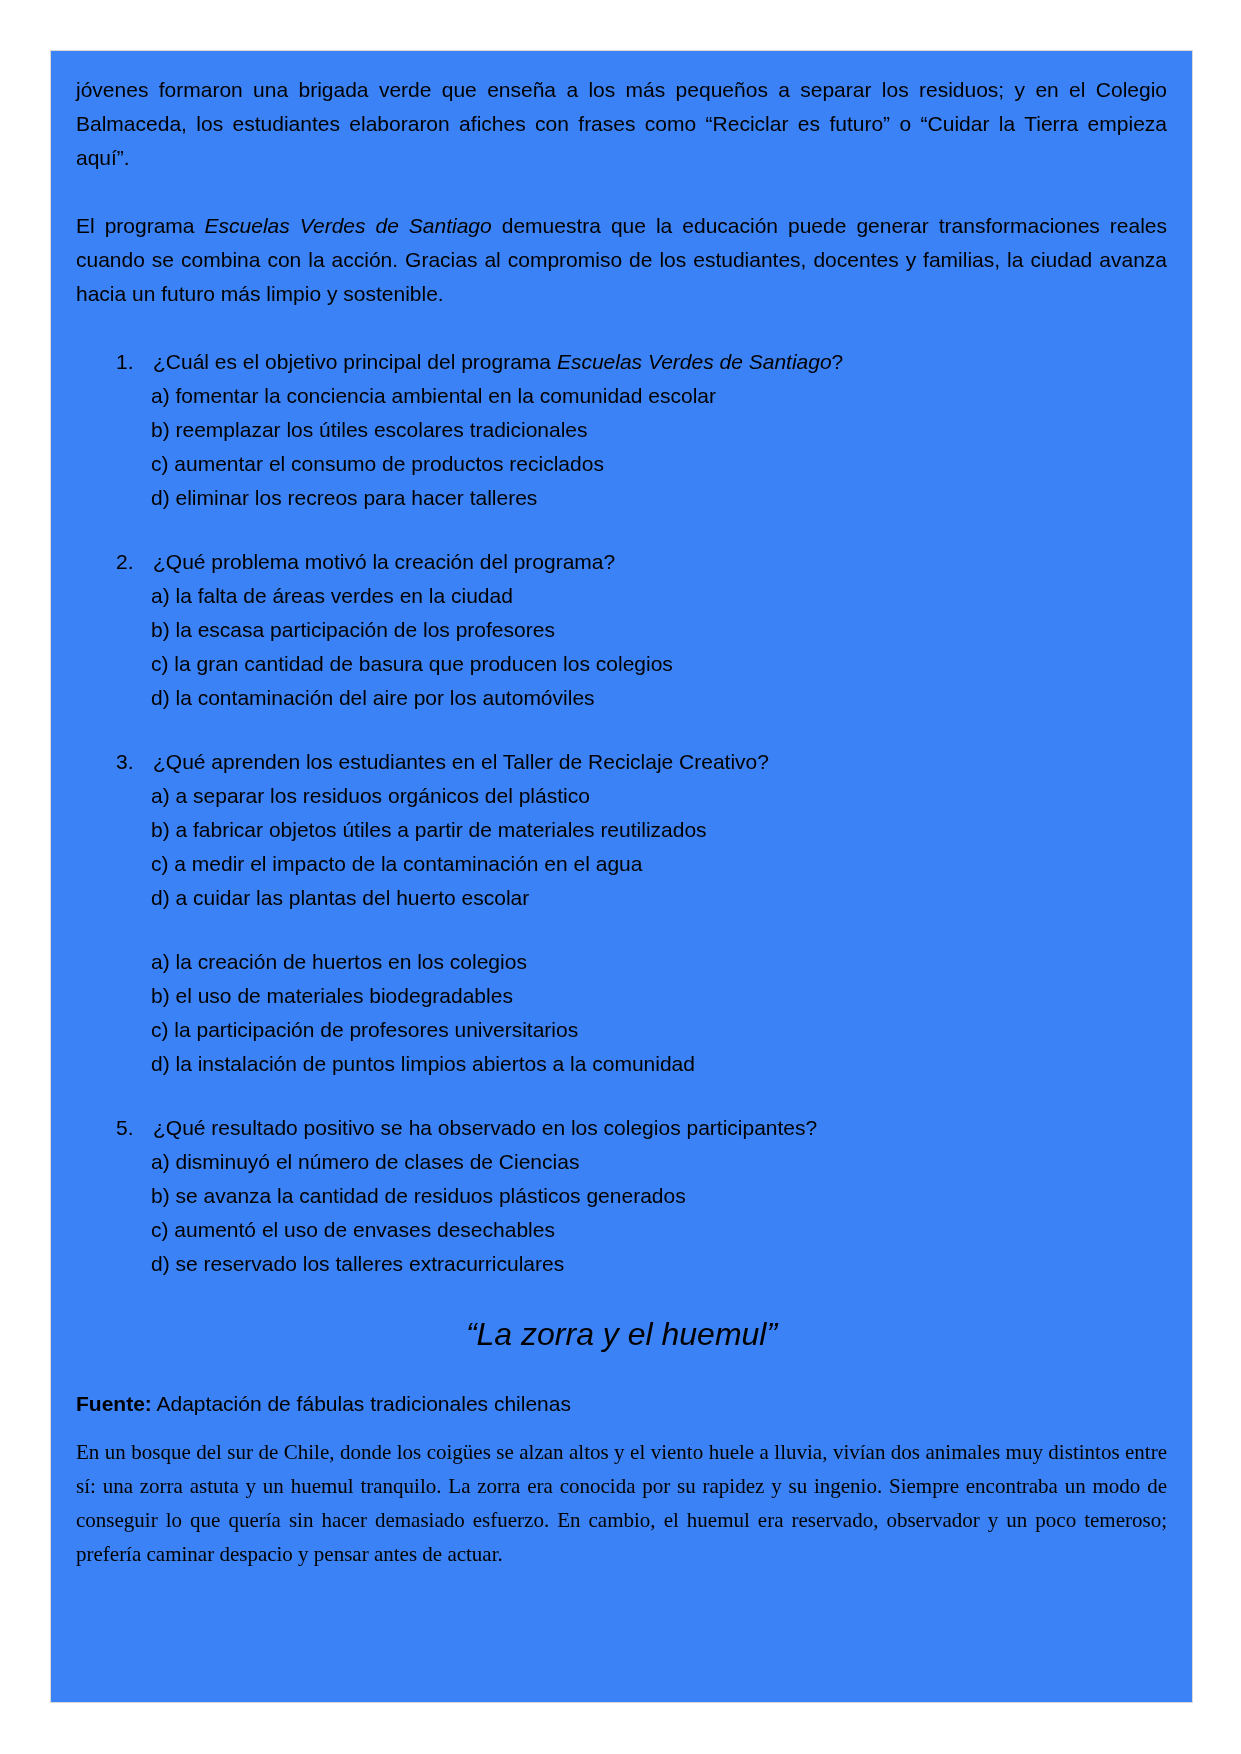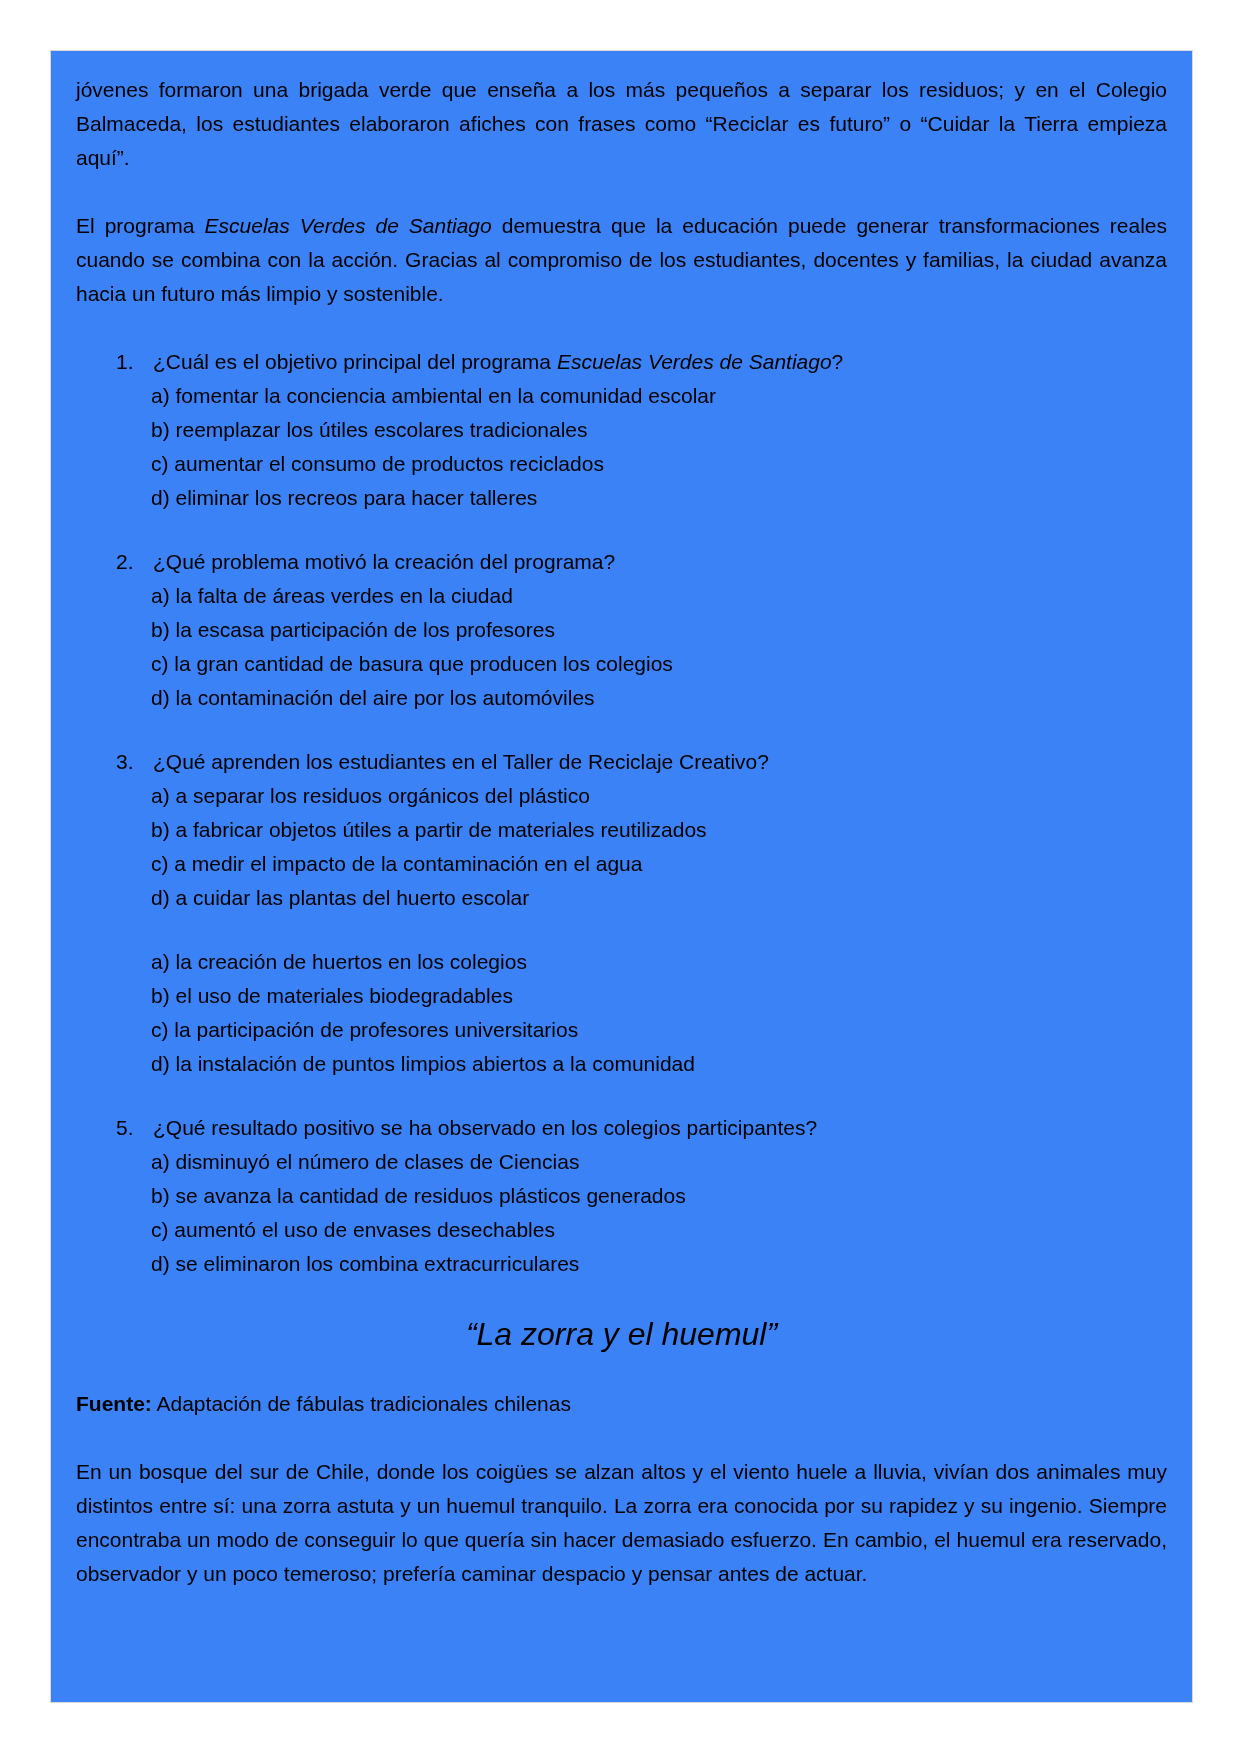--- a/index.html
+++ b/index.html
@@ -56,22 +56,23 @@
     text-align: center;
     margin: 20px 0 0 0;
   }
   .fuente {
     font-size: 21px;
     line-height: 34px;
     margin: 30px 0 0 0;
     text-align: left;
   }
   .story {
-    margin-top: 34px;
+    margin-top: 14px;
     margin-bottom: 0;
+    font-family: Liberation Serif, serif;
   }
 </style>
 </head>
 <body>
 
 <div class="page">
 
   <p class="para">jóvenes formaron una brigada verde que enseña a los más pequeños a separar los residuos; y en el Colegio Balmaceda, los estudiantes elaboraron afiches con frases como “Reciclar es futuro” o “Cuidar la Tierra empieza aquí”.</p>
 
   <p class="para"><span>El programa </span><span class="italic">Escuelas Verdes de Santiago</span><span> demuestra que la educación puede generar transformaciones reales cuando se combina con la acción. Gracias al compromiso de los estudiantes, docentes y familias, la ciudad avanza hacia un futuro más limpio y sostenible.</span></p>
@@ -114,21 +115,21 @@
       <div class="option">d) la instalación de puntos limpios abiertos a la comunidad</div>
     </div>
   </div>
 
   <div class="question">
     <div class="q-line"><span class="q-num">5.</span><span><span>¿Qué resultado positivo se ha observado en los colegios participantes?</span></span></div>
     <div class="options">
       <div class="option">a) disminuyó el número de clases de Ciencias</div>
       <div class="option">b) se avanza la cantidad de residuos plásticos generados</div>
       <div class="option">c) aumentó el uso de envases desechables</div>
-      <div class="option">d) se eliminaron los combina extracurriculares</div>
+      <div class="option">d) se reservado los talleres extracurriculares</div>
     </div>
   </div>
 
   <h1 class="story-title">“La zorra y el huemul”</h1>
 
   <p class="fuente"><span class="bold">Fuente:</span><span> Adaptación de fábulas tradicionales chilenas</span></p>
 
   <p class="para story">En un bosque del sur de Chile, donde los coigües se alzan altos y el viento huele a lluvia, vivían dos animales muy distintos entre sí: una zorra astuta y un huemul tranquilo. La zorra era conocida por su rapidez y su ingenio. Siempre encontraba un modo de conseguir lo que quería sin hacer demasiado esfuerzo. En cambio, el huemul era reservado, observador y un poco temeroso; prefería caminar despacio y pensar antes de actuar.</p>
 
 </div>

